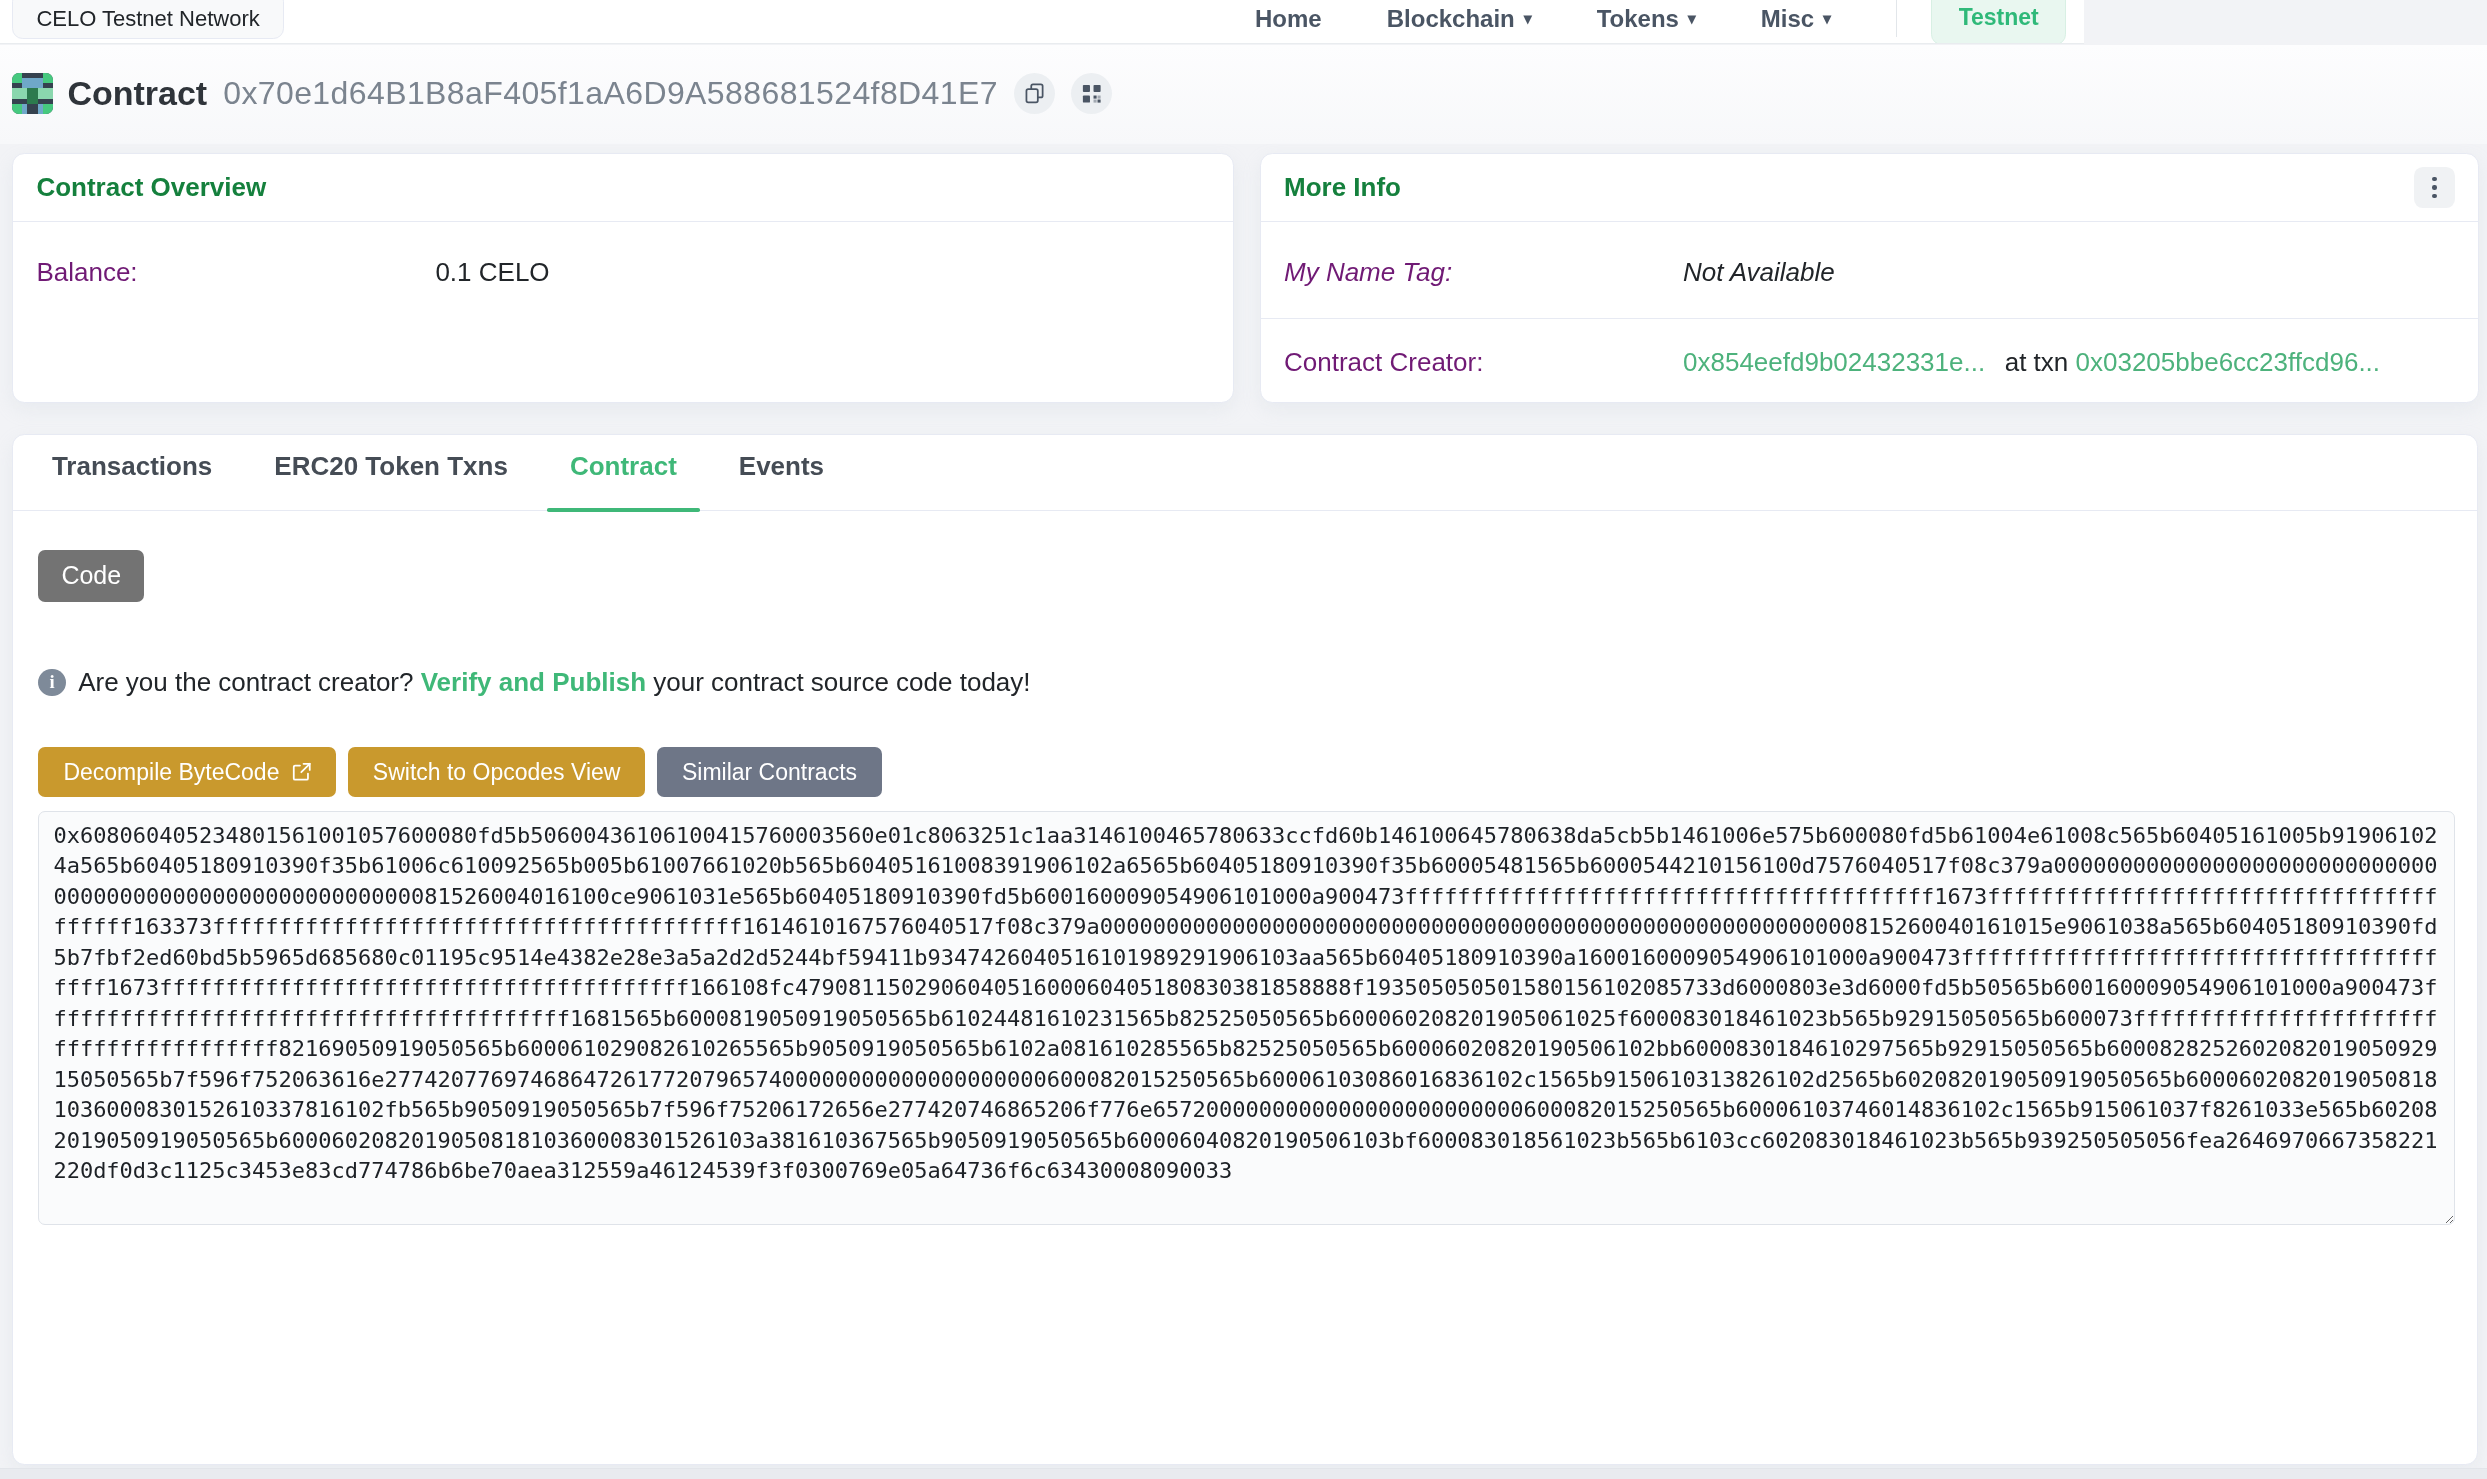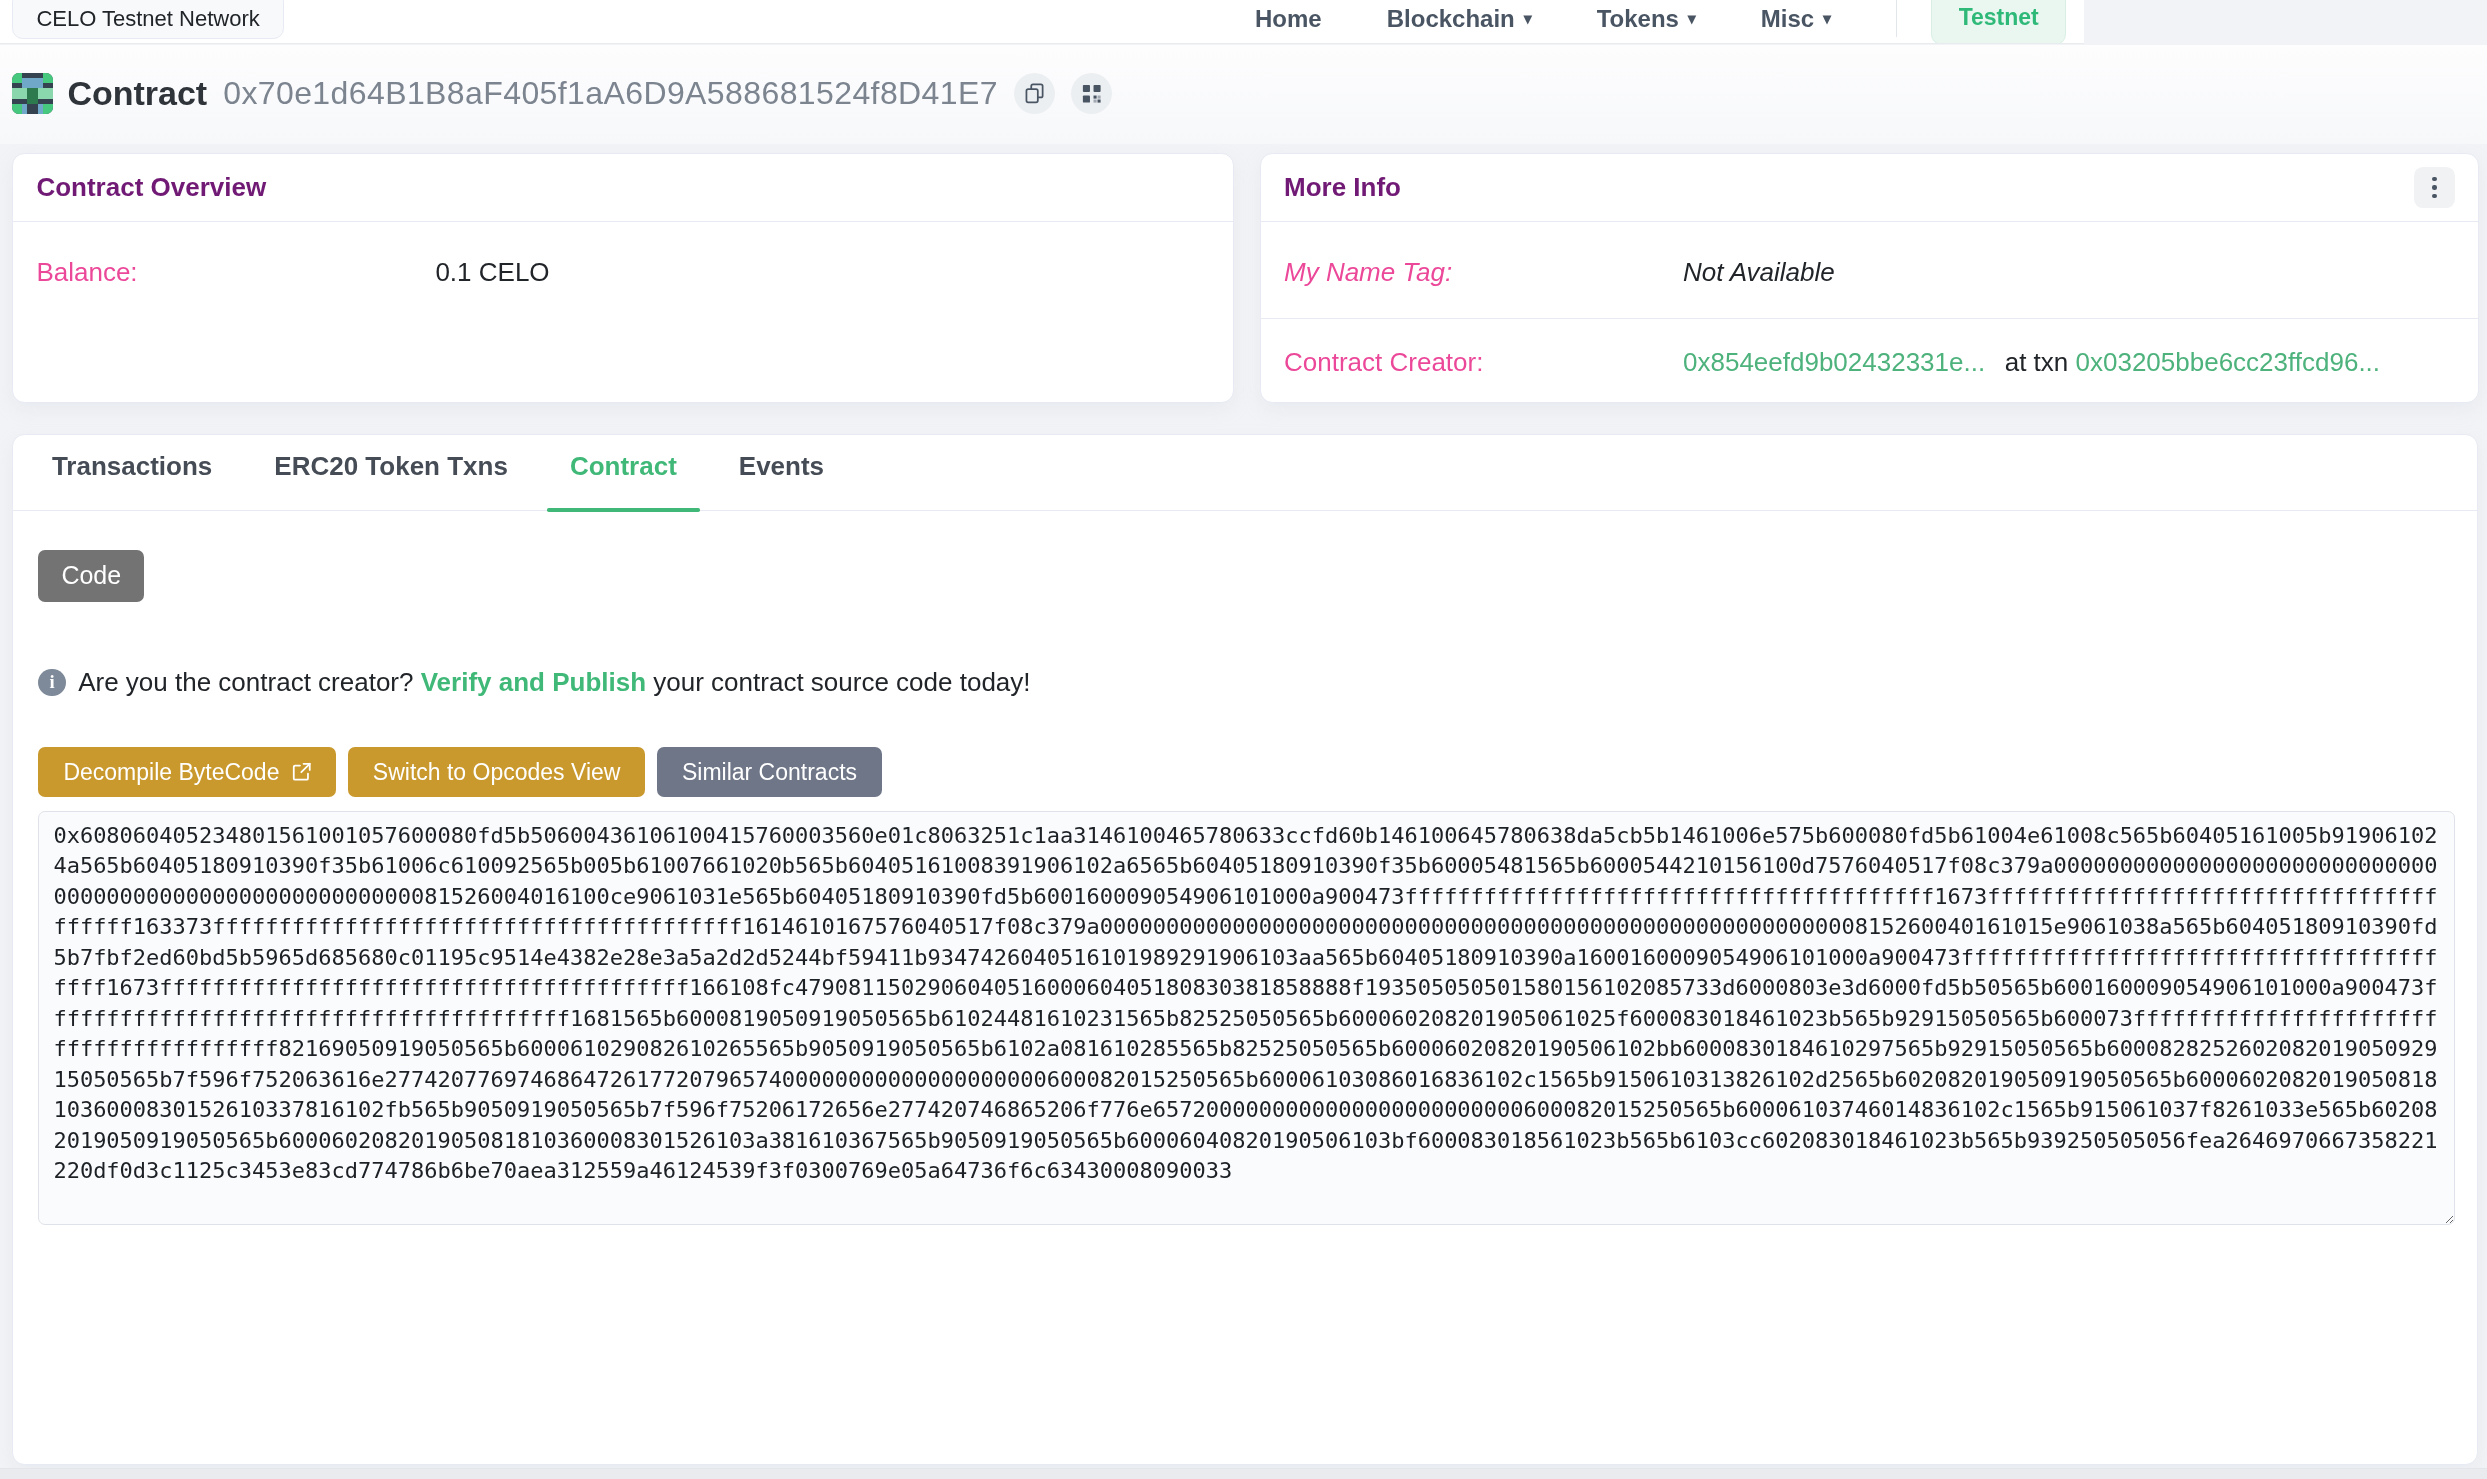--- a/index.html
+++ b/index.html
@@ -57,29 +57,29 @@
   .card {
     position: absolute; background: #ffffff; border: 0.9px solid #e7eaf3;
     border-radius: 12.4px; box-shadow: 0 7px 17.7px rgba(189,197,209,0.18);
   }
   .card-overview { left: 12.4px; top: 153px; width: 1222px; height: 250px; }
   .card-moreinfo { left: 1260px; top: 153px; width: 1219px; height: 250px; }
   .card-header {
     height: 68px; border-bottom: 0.9px solid #e7eaf3; display: flex;
     align-items: center; justify-content: space-between; padding: 0 23px;
   }
-  .card-title { font-size: 26px; font-weight: 700; color: #701a75; }
+  .card-title { font-size: 26px; font-weight: 700; color: #15803d; }
   .kebab-btn {
     width: 41px; height: 41px; border-radius: 8.9px; background: #f0f2f4;
     border: none; cursor: pointer; display: flex; align-items: center; justify-content: center;
   }
   .kebab-btn .dots { display: flex; flex-direction: column; gap: 4.4px; }
   .kebab-btn .dots i { width: 4.4px; height: 4.4px; border-radius: 50%; background: #4a5564; }
   .kv-row { display: flex; align-items: flex-start; padding: 0 23px; font-size: 26px; }
-  .kv-label { width: 399px; color: #ec4899; flex: 0 0 auto; }
+  .kv-label { width: 399px; color: #701a75; flex: 0 0 auto; }
   .kv-value { color: #212529; }
   .row-pad { padding-top: 35px; padding-bottom: 34px; }
   .row-divider { border-bottom: 0.9px solid #e7eaf3; }
   .link-green { color: #4db27c; text-decoration: none; cursor: pointer; }
   .inline-gap { display: inline-block; width: 19.5px; }
 
   
   .card-main { left: 12.4px; top: 434px; width: 2466px; height: 1031px; }
   .tabs {
     display: flex; align-items: flex-end; padding-left: 35px;

